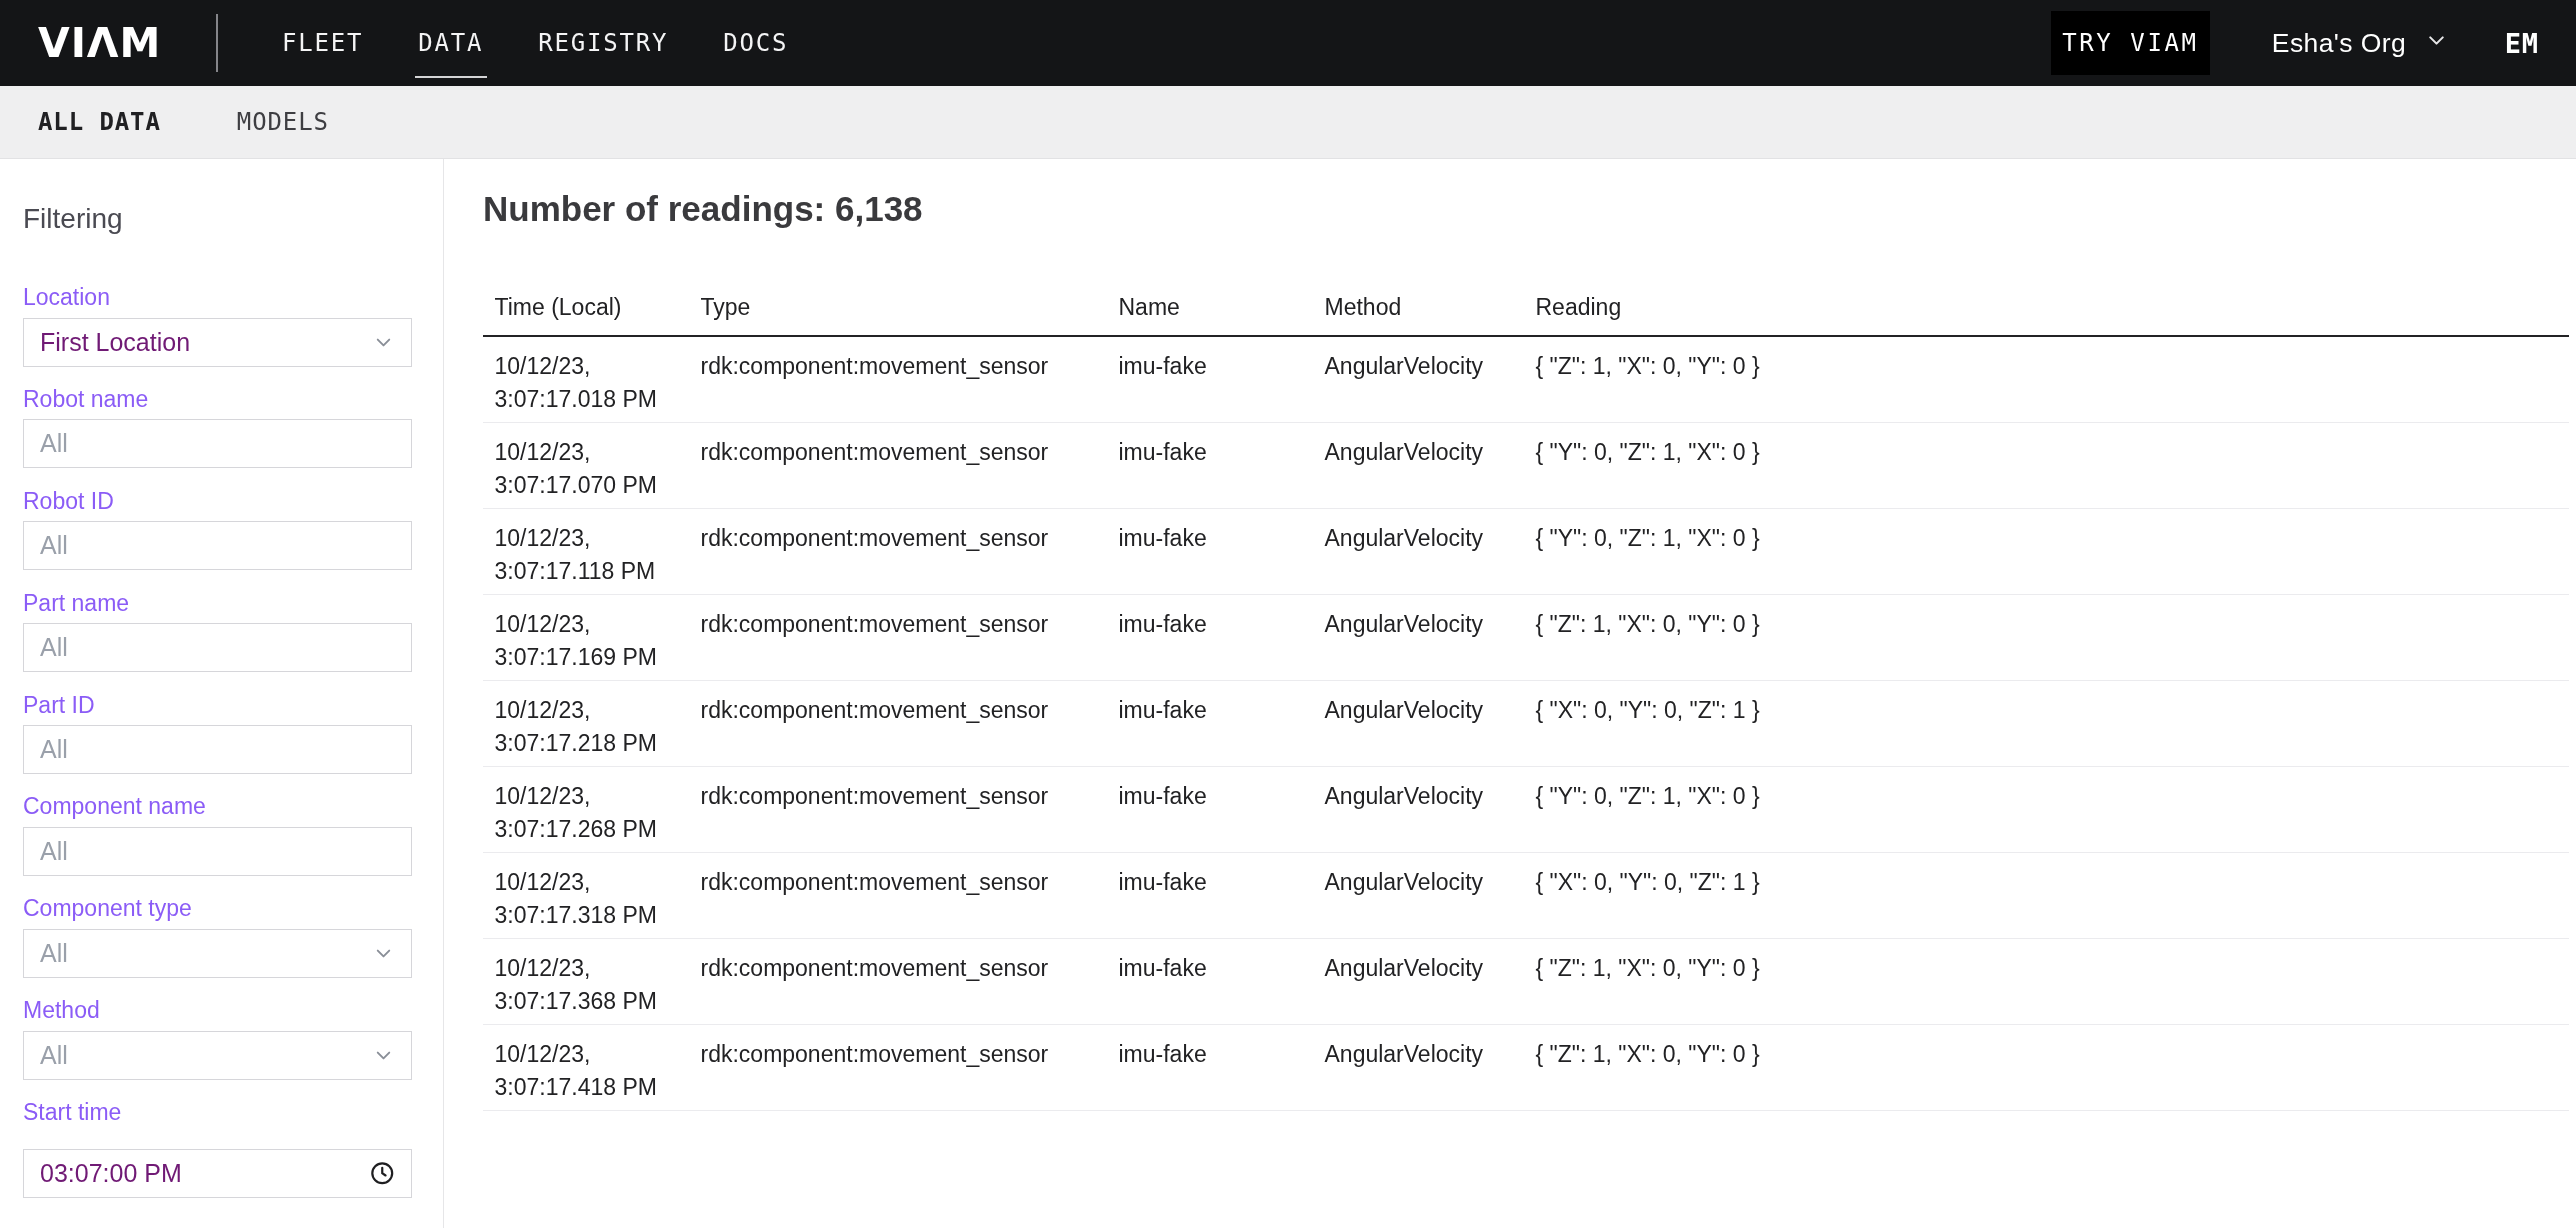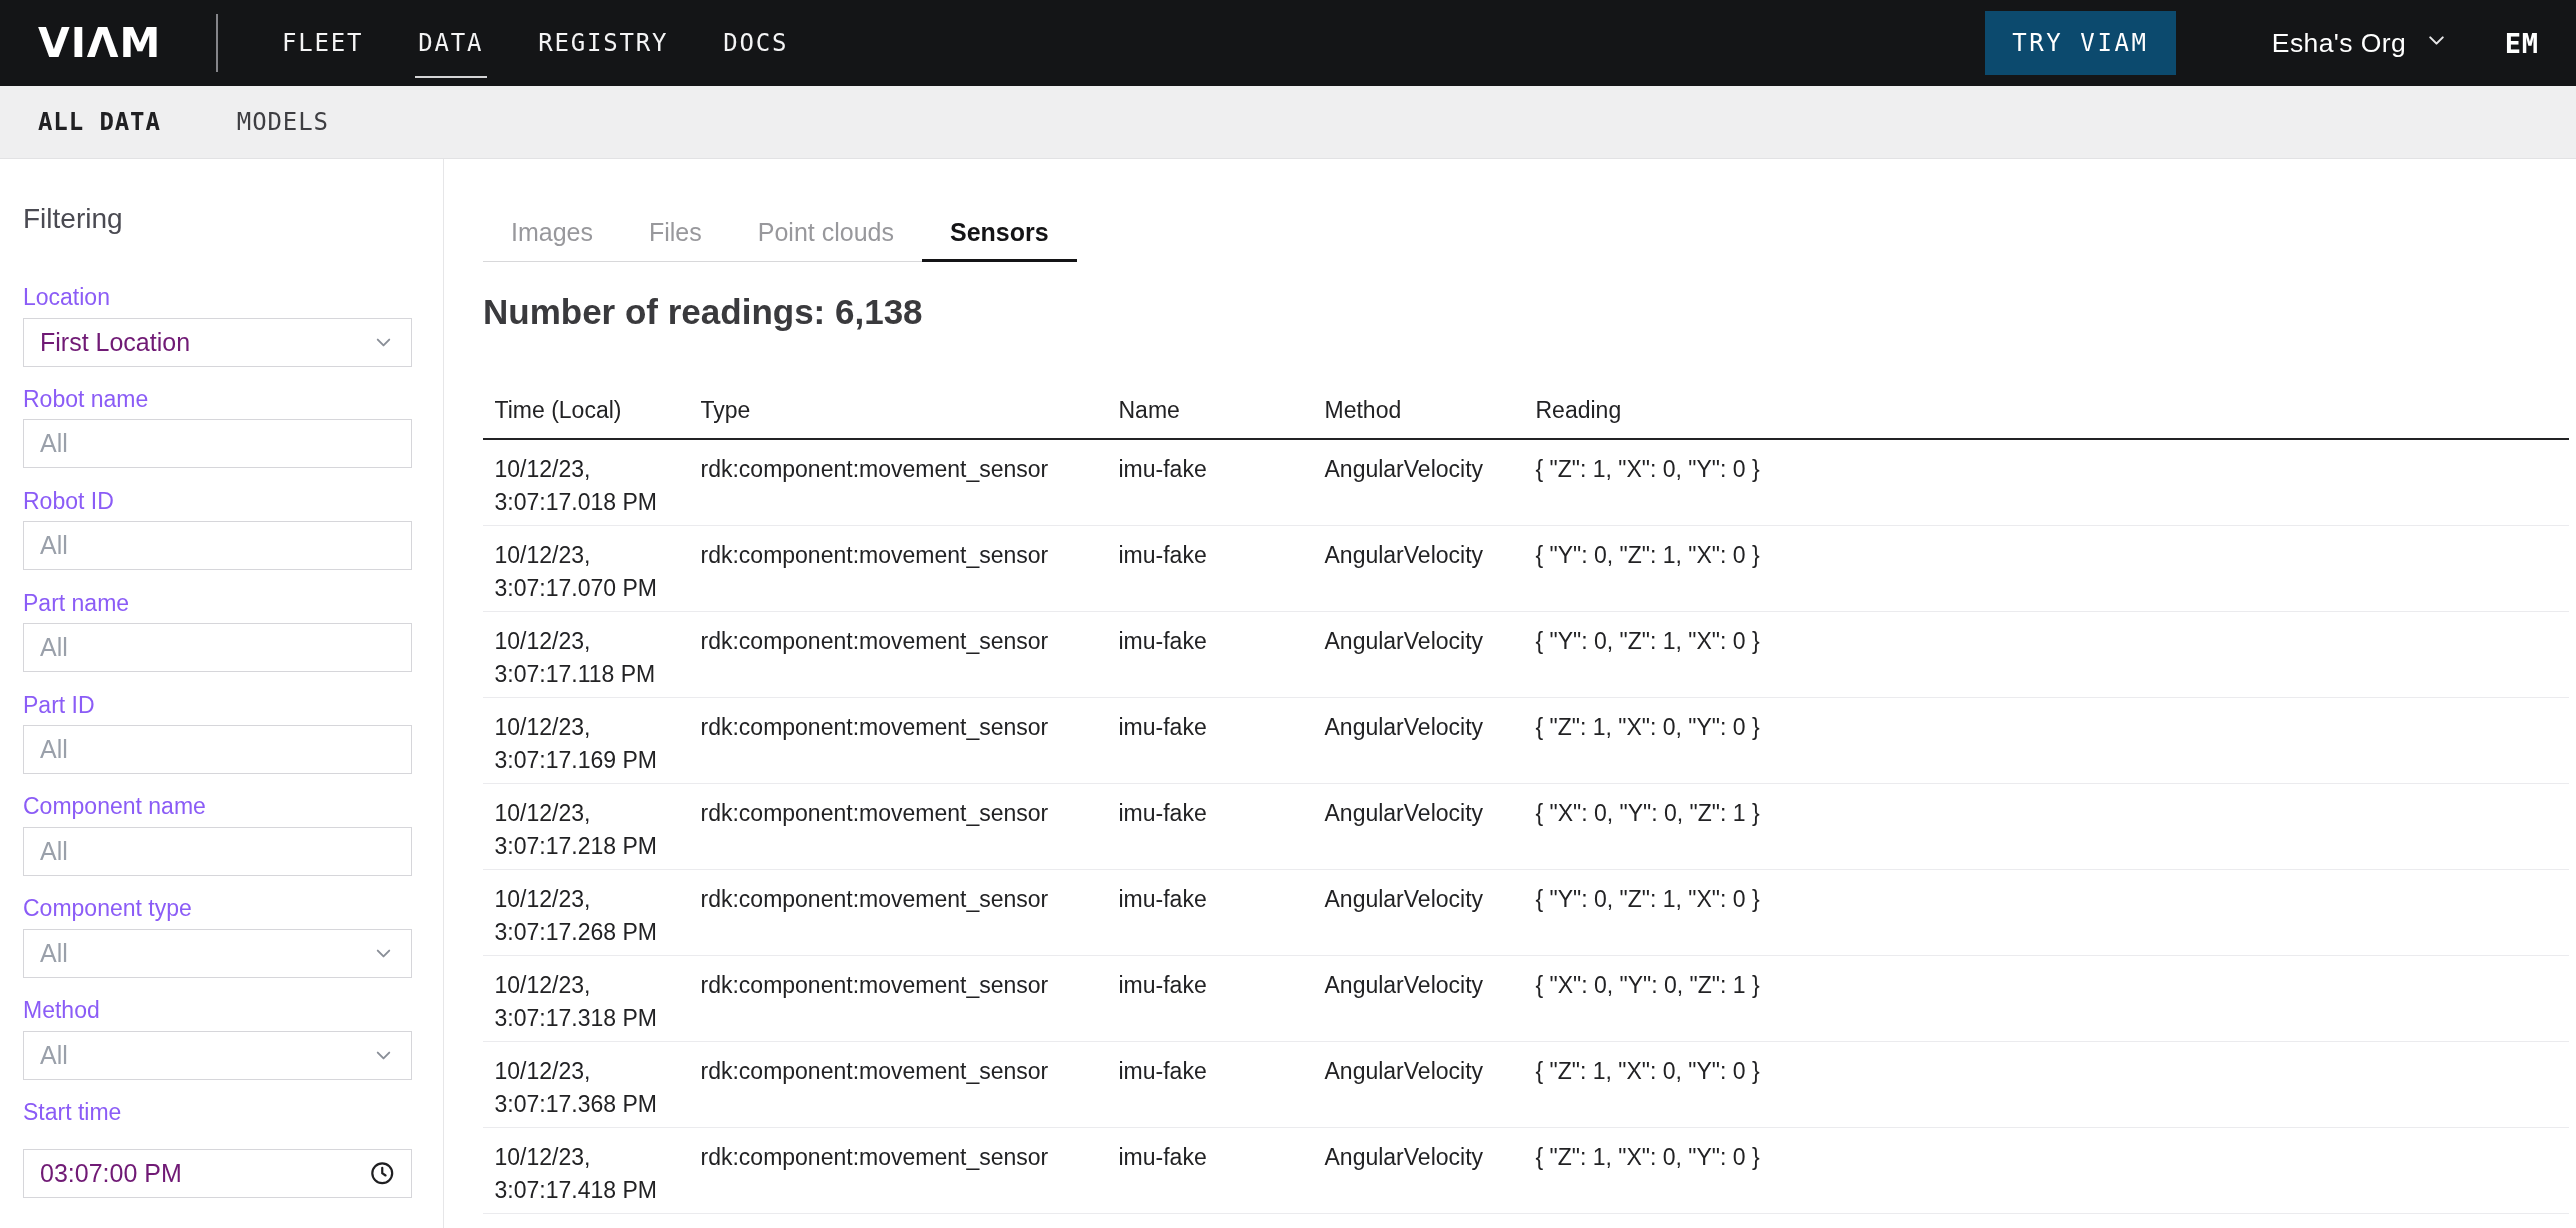--- a/index.html
+++ b/index.html
@@ -11,24 +11,24 @@
   .nav-left { display:flex; align-items:center; padding-left:38px; height:100%; }
   .logo { color:#ffffff; font-family:"DejaVu Sans",sans-serif; font-weight:bold;
           font-size:41px; letter-spacing:0.9px; cursor:pointer; }
   .nav-divider { width:1.8px; height:58px; background:#85858a; margin:0 64px 0 55px; }
   .nav-links { display:flex; align-items:center; gap:55px; }
   .nav-link { position:relative; color:#f4f4f5; font-family:"DejaVu Sans Mono","Liberation Mono",monospace;
               font-size:24px; letter-spacing:1.8px; padding:5.3px 0; cursor:pointer; }
   .nav-link.active::after { content:""; position:absolute; left:-3.5px; right:-3.5px; bottom:-16px;
               height:2.6px; background:#d4d4d6; }
   .nav-right { margin-left:auto; display:flex; align-items:center; padding-right:37px; }
-  .try-btn { width:191px; height:64px; background:#0c4a6e; color:#ffffff; border:none;
+  .try-btn { width:159px; height:64px; background:#000000; color:#ffffff; border:none;
              font-family:"DejaVu Sans Mono","Liberation Mono",monospace; font-size:24px;
              letter-spacing:2.6px; display:flex; align-items:center; justify-content:center;
-             cursor:pointer; margin-right:96px; }
+             cursor:pointer; margin-right:62px; }
   .org-switcher { display:flex; align-items:flex-start; color:#ffffff; cursor:pointer; margin-right:56px; }
   .org-name { font-size:26.5px; font-weight:500; letter-spacing:0.4px; margin-right:17.6px; }
   .org-chevron { color:#e6e6e8; display:flex; }
   .avatar { color:#ffffff; font-family:"DejaVu Sans Mono","Liberation Mono",monospace;
             font-size:27px; font-weight:bold; letter-spacing:0.9px; cursor:pointer; }
 
   
   .subnav { height:73px; background:#efeff0; border-bottom:0.9px solid #e2e2e4;
             display:flex; align-items:center; padding-left:38px; gap:76px;
             font-family:"DejaVu Sans Mono","Liberation Mono",monospace; }
@@ -183,26 +183,20 @@
           <svg width="26.5" height="26.5" viewBox="0 0 24 24" fill="none" stroke="currentColor" stroke-width="2" stroke-linecap="round">
               <circle cx="12" cy="12" r="9"></circle>
               <path d="M12 7v5l3 2"></path>
             </svg>
         </span>
       </div>
     </div>
   </aside>
 
   <main class="main">
-    <div class="tabs">
-      <span class="tab">Images</span>
-      <span class="tab">Files</span>
-      <span class="tab">Point clouds</span>
-      <span class="tab active">Sensors</span>
-    </div>
 
     <h3 class="readings-count">Number of readings: 6,138</h3>
 
     <div class="data-table">
       <div class="thead">
         <span class="th">Time (Local)</span>
         <span class="th">Type</span>
         <span class="th">Name</span>
         <span class="th">Method</span>
         <span class="th">Reading</span>

